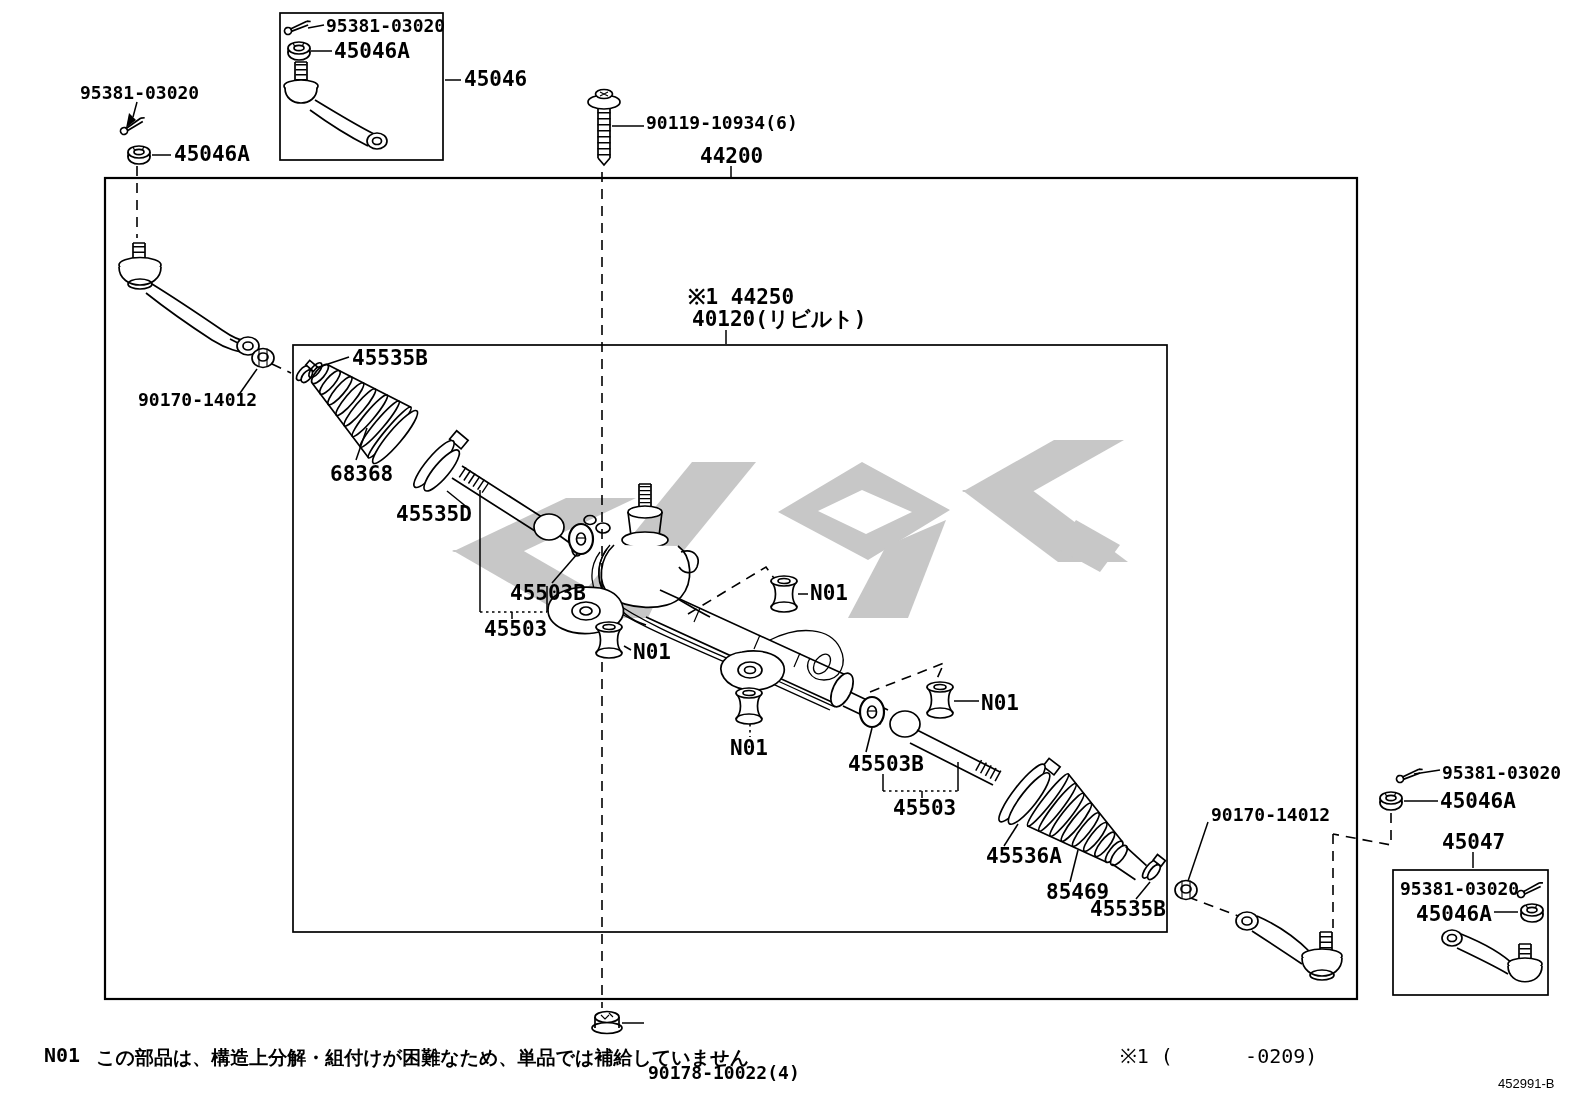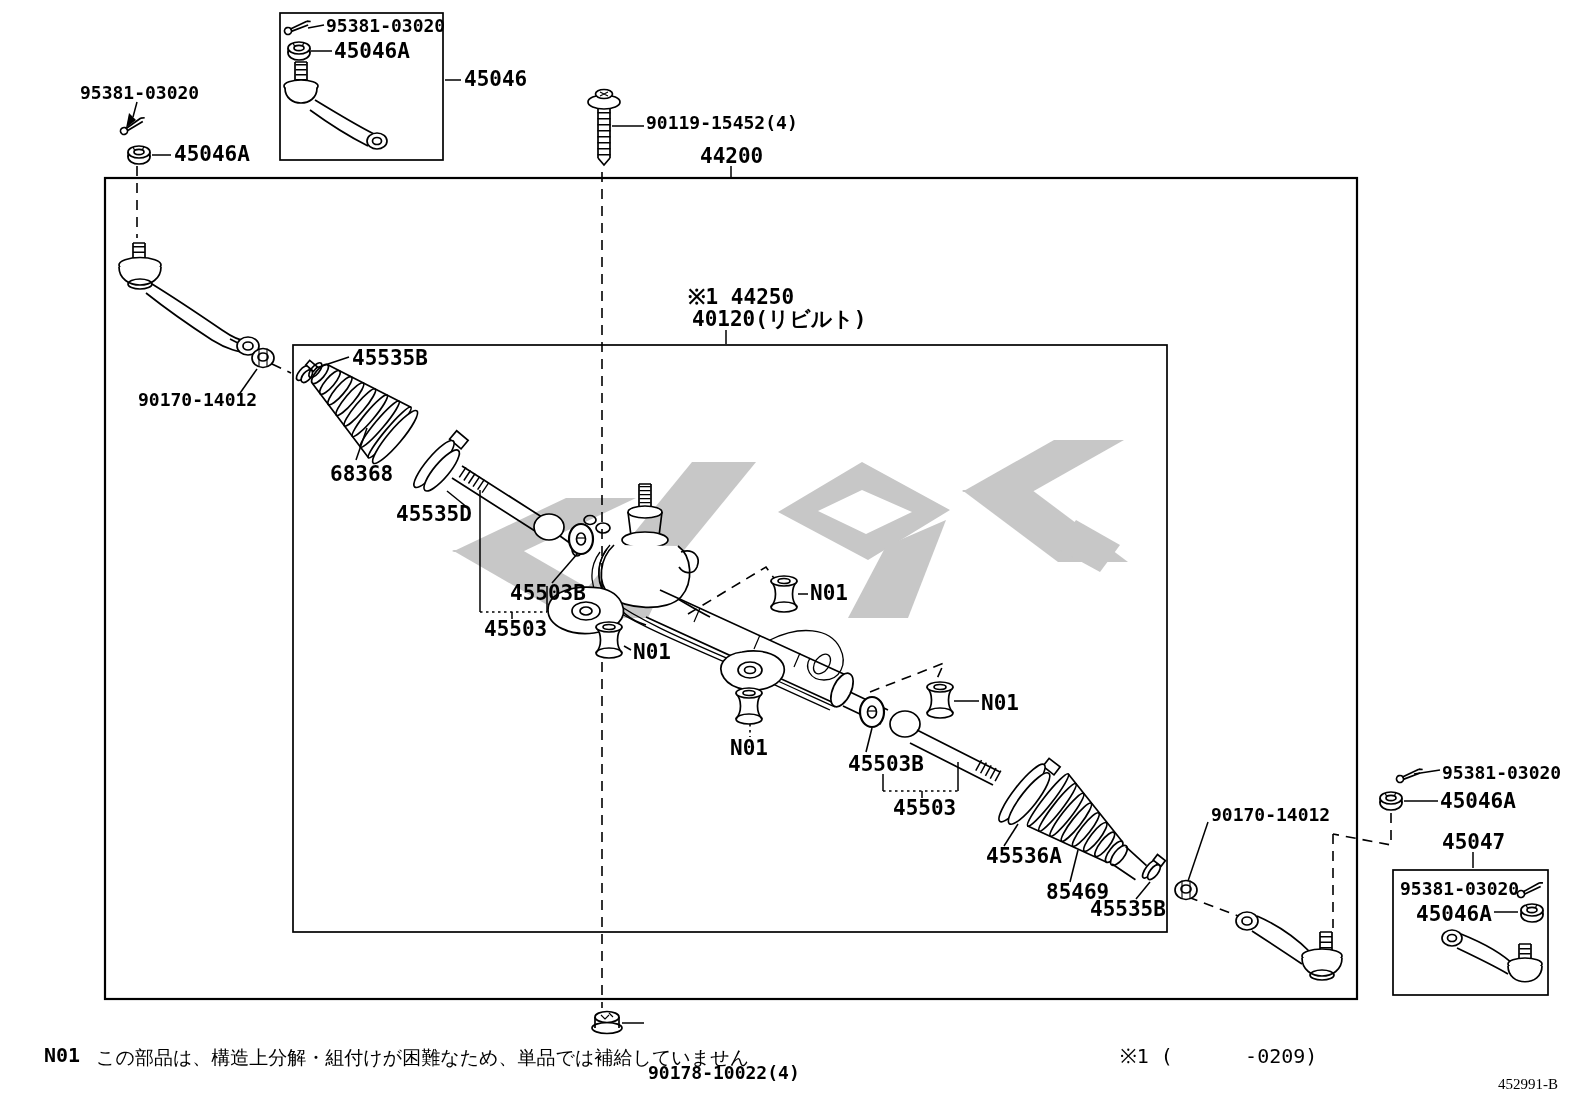--- a/index.html
+++ b/index.html
@@ -3,22 +3,22 @@
 <meta charset="utf-8">
 <style>
   html,body{margin:0;padding:0;background:#fff;}
   #stage{position:relative;width:1592px;height:1099px;background:#fff;overflow:hidden;
          font-family:"DejaVu Sans Mono",monospace;}
   svg.art{position:absolute;left:0;top:0;}
   .lbl{position:absolute;font-family:"DejaVu Sans Mono",monospace;font-weight:bold;
        font-size:21px;line-height:1;color:#000;white-space:pre;text-align:right;}
   .sm{font-size:18px;}
   .thin{font-weight:normal;font-size:20px;}
-  .note-text{font-family:"Liberation Sans","DejaVu Sans",sans-serif;font-weight:normal;font-size:19px;}
-  .fig-num{font-family:Liberation Serif, serif;font-weight:normal;font-size:15px;}
+  .note-text{font-family:"Liberation Sans","DejaVu Sans",sans-serif;font-weight:bold;font-size:19px;}
+  .fig-num{font-family:Liberation Sans, sans-serif;font-weight:normal;font-size:13px;}
 </style>
 </head>
 <body>
 
 <div id="stage">
 
 <svg class="art" width="1592" height="1099" viewBox="0 0 1592 1099">
 
   <g fill="#c7c7c7" stroke="none">
     <path d="M636,498 L566,498 L452,552 L522,552 Z"></path>
@@ -331,21 +331,21 @@
       <path d="M-6,-7 l4,4 M2,-9 l4,4 M-2,-3 l4,-4" stroke-width="1.1"></path>
     </g>
   </g>
 </svg>
 
 <div class="lbl sm" style="left:80px;top:84px">95381-03020</div>
 <div class="lbl" style="left:174px;top:144px">45046A</div>
 <div class="lbl sm" style="left:326px;top:17px">95381-03020</div>
 <div class="lbl" style="left:334px;top:41px">45046A</div>
 <div class="lbl" style="left:464px;top:69px">45046</div>
-<div class="lbl sm" style="left:646px;top:114px">90119-15452(4)</div>
+<div class="lbl sm" style="left:646px;top:114px">90119-10934(6)</div>
 <div class="lbl" style="left:700px;top:146px">44200</div>
 <div class="lbl" style="left:688px;top:287px">※1 44250</div>
 <div class="lbl" style="left:692px;top:309px">40120(リビルト)</div>
 <div class="lbl" style="left:352px;top:348px">45535B</div>
 <div class="lbl sm" style="left:138px;top:391px">90170-14012</div>
 <div class="lbl" style="left:330px;top:464px">68368</div>
 <div class="lbl" style="left:396px;top:504px">45535D</div>
 <div class="lbl" style="left:510px;top:583px">45503B</div>
 <div class="lbl" style="left:484px;top:619px">45503</div>
 <div class="lbl" style="left:633px;top:642px">N01</div>

